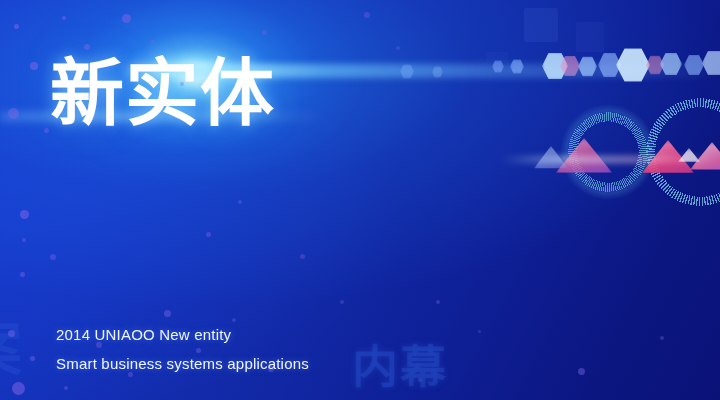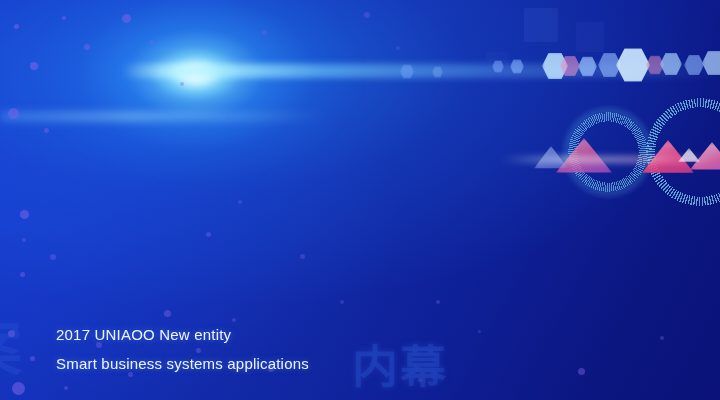--- a/index.html
+++ b/index.html
@@ -204,17 +204,18 @@
     <div class="dot" style="left:478px;top:330px;width:3px;height:3px;opacity:.3;"></div>
     <div class="dot" style="left:578px;top:368px;width:7px;height:7px;opacity:.45;"></div>
     <div class="dot" style="left:660px;top:336px;width:4px;height:4px;opacity:.35;"></div>
     <div class="dot" style="left:418px;top:378px;width:4px;height:4px;opacity:.3;"></div>
 
     <div class="ghost2">案</div>
     <div class="ghost">内幕</div>
   </div>
 
   <div class="copy">
-    <div class="eng eng1">2017 UNIAOO New entity</div>
+    <div class="line1">新实体</div>
+    <div class="eng eng1">2014 UNIAOO New entity</div>
     <div class="eng eng2">Smart business systems applications</div>
   </div>
 
 </div>
 
 </body></html>

